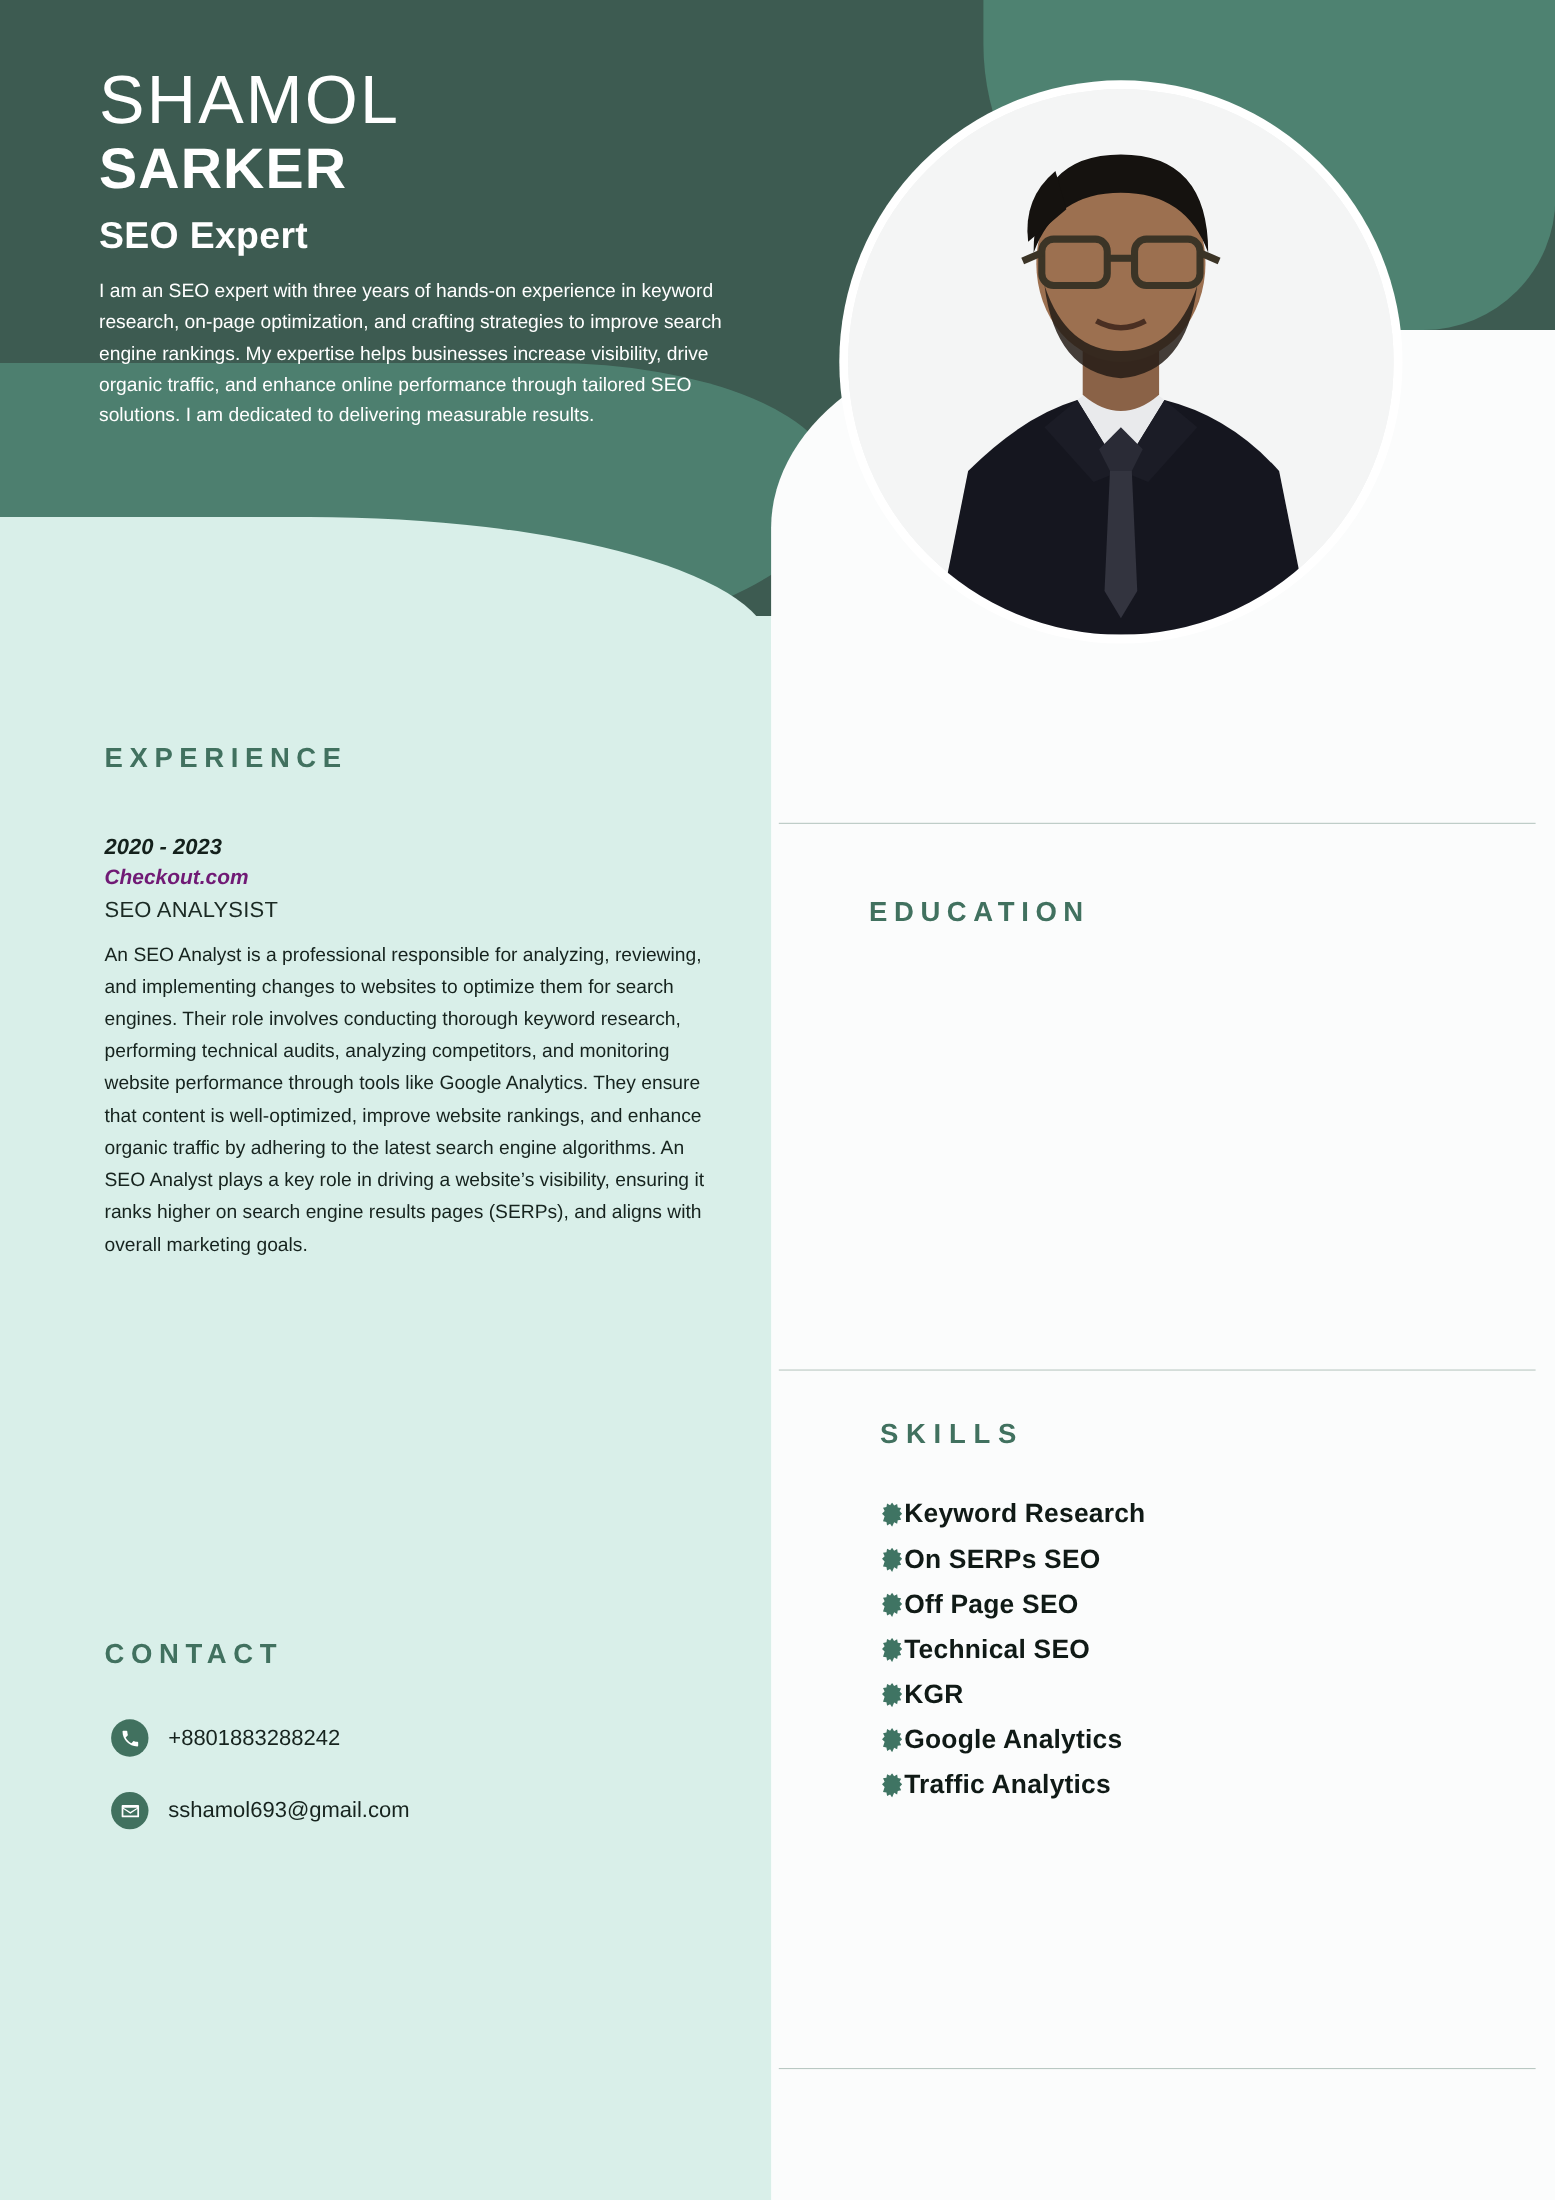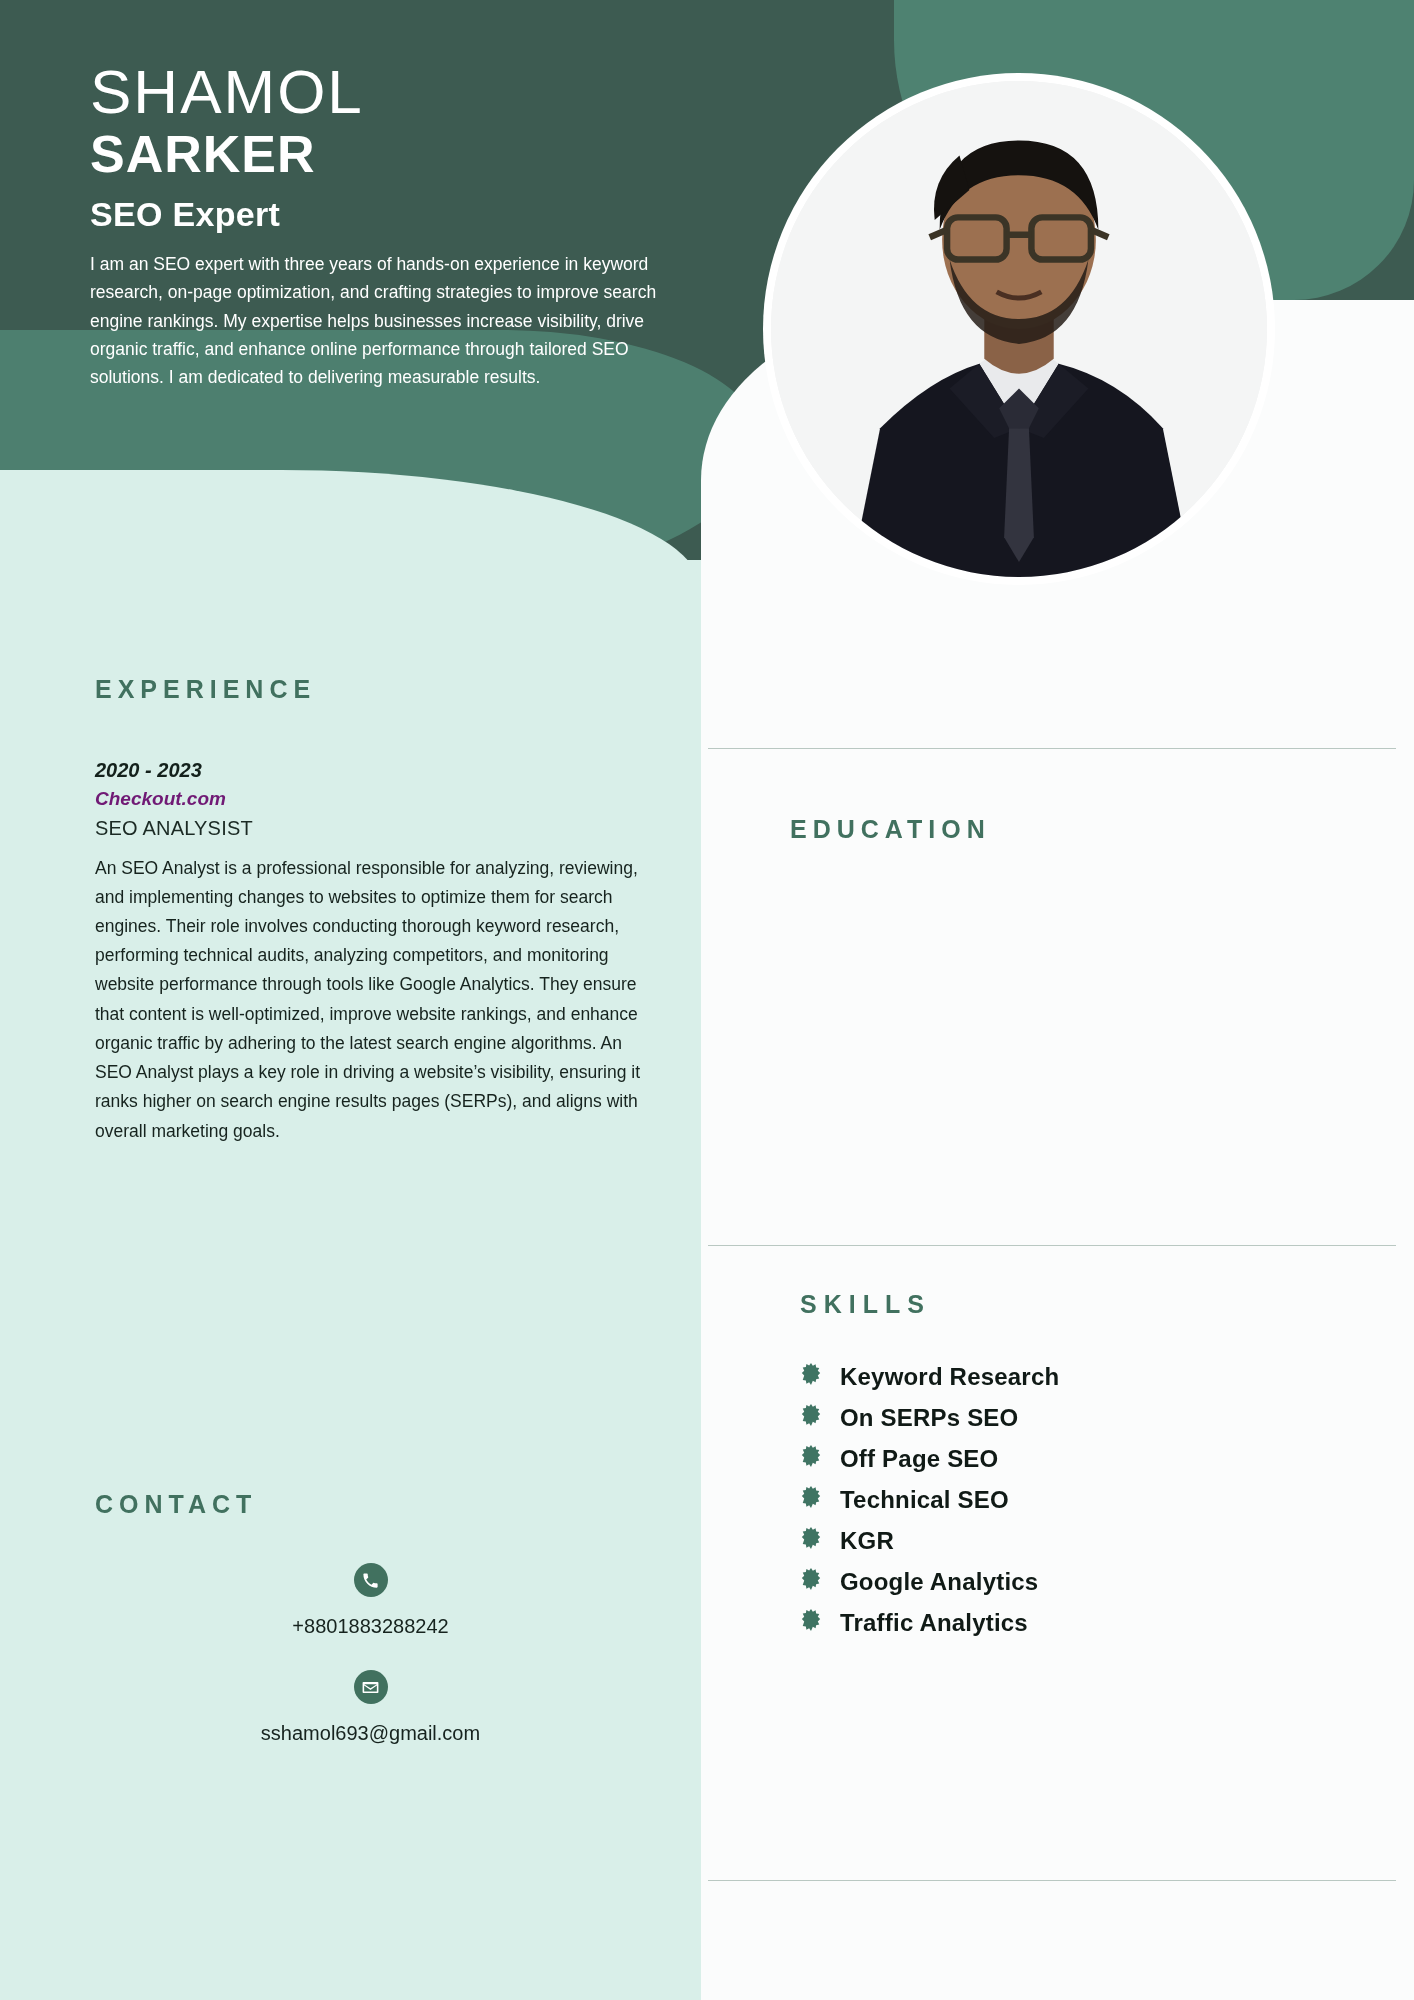--- a/index.html
+++ b/index.html
@@ -186,21 +186,20 @@
     width: 545px;
     z-index: 5;
   }
   .contact-list { margin-top: 44px; }
   .contact-row {
     display: flex;
     align-items: center;
     gap: 18px;
     margin-bottom: 32px;
     padding-left: 6px;
-    flex-direction: column;
   }
   .c-icon {
     width: 34px; height: 34px;
     border-radius: 50%;
     background: #41715f;
     display: flex;
     align-items: center;
     justify-content: center;
     flex: 0 0 34px;
   }
@@ -249,21 +248,21 @@
 
   .skills {
     position: absolute;
     left: 800px; top: 1290px;
     width: 600px;
   }
   .skills-head { letter-spacing: 7px; }
   .skill-list { margin-top: 44px; }
   .skill-row {
     display: flex;
-    gap: 18px;
+    align-items: center;
     margin-bottom: 13px;
   }
   .skill-bullet {
     width: 22px; height: 22px;
     flex: 0 0 22px;
     color: #3f7463;
     font-size: 22px;
     line-height: 22px;
     text-align: center;
   }

